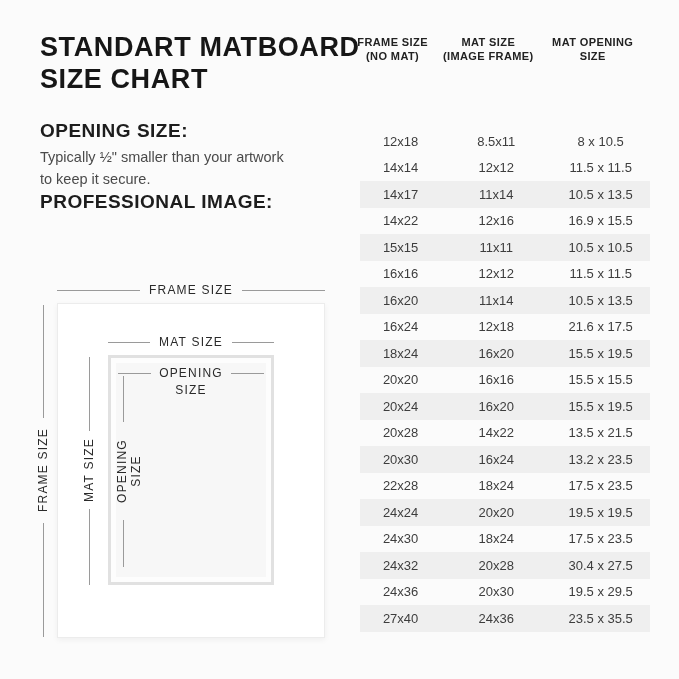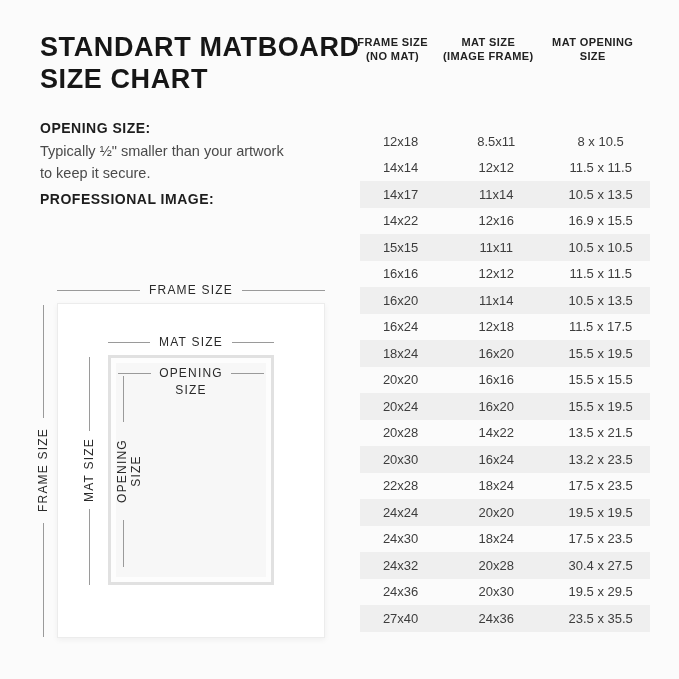--- a/index.html
+++ b/index.html
@@ -12,21 +12,21 @@
   .stage { position:relative; width:679px; height:679px; overflow:hidden; background:#fbfbfb; }
 
   
   .title {
     position:absolute; left:40px; top:31px;
     font-size:27px; line-height:32px; font-weight:700;
     letter-spacing:0.6px; color:#161616; white-space:pre-line;
   }
   .section { position:absolute; left:40px; }
   .section .heading {
-    font-size:14px; font-weight:700; letter-spacing:0.5px;
+    font-size:19px; font-weight:700; letter-spacing:0.5px;
     color:#1d1d1d; margin:0 0 4px 0;
   }
   .section .body {
     font-size:14.5px; line-height:22px; color:#4a4a4a;
     margin:0; white-space:pre-line;
   }
   .section.opening { top:120px; }
   .section.bevel  { top:191px; }
 
   
@@ -196,21 +196,21 @@
           <span class="tcell">11.5 x 11.5</span>
         </div>
         <div class="trow shaded">
           <span class="tcell">16x20</span>
           <span class="tcell">11x14</span>
           <span class="tcell">10.5 x 13.5</span>
         </div>
         <div class="trow">
           <span class="tcell">16x24</span>
           <span class="tcell">12x18</span>
-          <span class="tcell">11.5 x 17.5</span>
+          <span class="tcell">21.6 x 17.5</span>
         </div>
         <div class="trow shaded">
           <span class="tcell">18x24</span>
           <span class="tcell">16x20</span>
           <span class="tcell">15.5 x 19.5</span>
         </div>
         <div class="trow">
           <span class="tcell">20x20</span>
           <span class="tcell">16x16</span>
           <span class="tcell">15.5 x 15.5</span>

